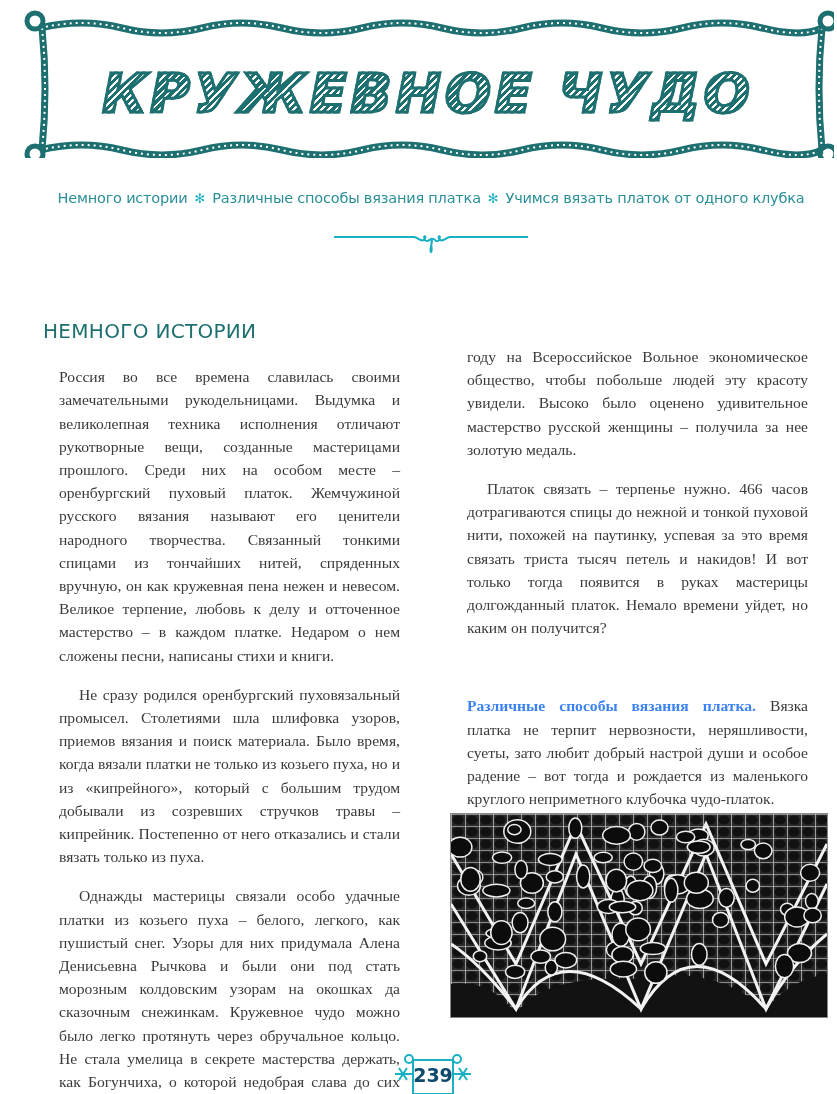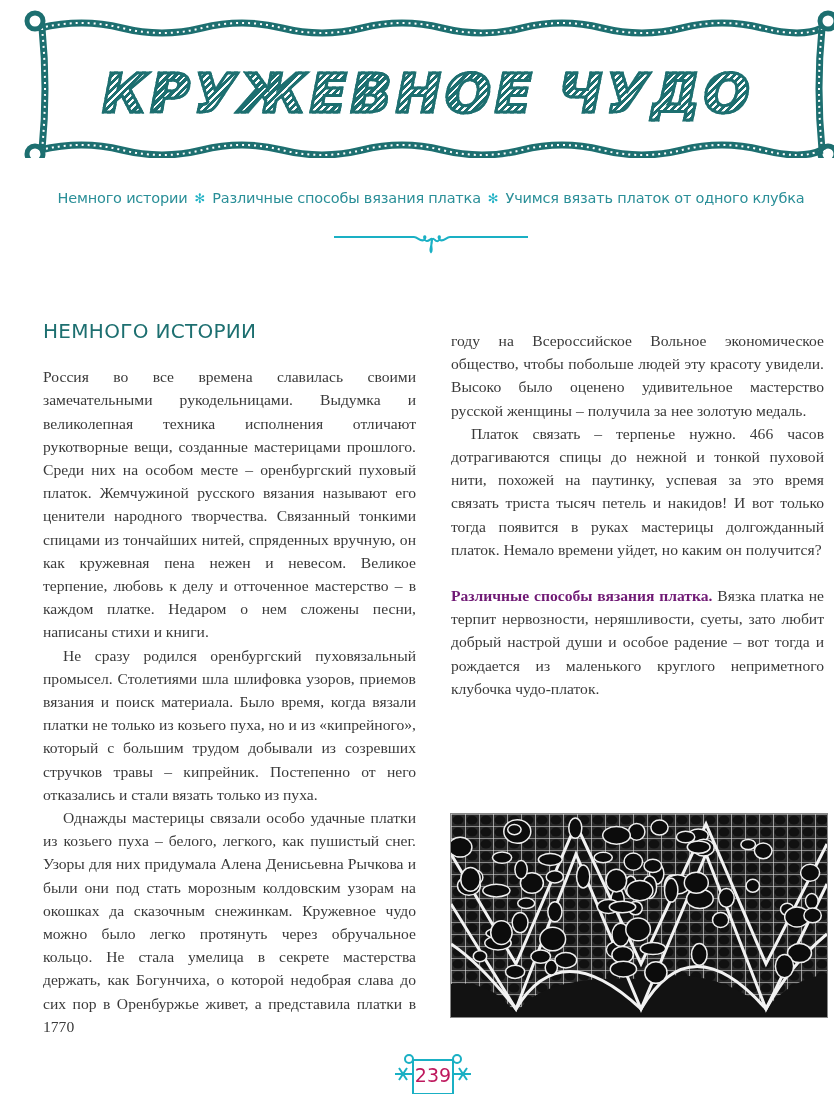--- a/index.html
+++ b/index.html
@@ -23,40 +23,40 @@
     font-family: "DejaVu Sans", sans-serif; font-size: 14.5px; color: #2a8f98;
     white-space: nowrap; letter-spacing: -0.2px; padding-left: 25px;
   }
   .subnav .star { color: #1ab0c4; margin: 0 7px; font-size: 13px; }
   .ornament { position: absolute; left: 332px; top: 226px; width: 198px; height: 30px; }
 
   
   .col { position: absolute; top: 320px; width: 373px; font-size: 15.6px; line-height: 23.2px; color: #3a3a3a; text-align: justify; }
   .col.left { left: 43px; }
   .col.right { left: 451px; top: 329px; }
-  .col p { margin: 0; text-indent: 0; hyphens: auto; }
+  .col p { margin: 16px; text-indent: 0; hyphens: auto; }
   .col p.ind { text-indent: 20px; }
   .h2 {
     font-family: "DejaVu Sans", sans-serif; font-size: 20px; color: #1d6f70;
     letter-spacing: 0.3px; margin: 0 0 22px 0; font-weight: normal;
   }
-  .lead { color: #701a75; font-weight: bold; }
+  .lead { color: #3b82f6; font-weight: bold; }
   .gap { height: 23px; }
 
   .photo {
     position: absolute; left: 450px; top: 813px; width: 376px; height: 203px;
     background: #1a1a1a; border: 1px solid #888; overflow: hidden;
   }
   .photo svg { width: 100%; height: 100%; display: block; }
 
   .pagenum { position: absolute; left: 385px; top: 1054px; width: 96px; height: 40px; }
   .pagenum svg { position: absolute; left: 0; top: 0; width: 100%; height: 100%; }
   .pagenum .num {
     position: absolute; left: 0; right: 0; top: 10px; text-align: center;
-    font-family: "DejaVu Sans", sans-serif; font-weight: normal; font-size: 19px; color: #be185d;
+    font-family: "DejaVu Sans", sans-serif; font-weight: bold; font-size: 19px; color: #0c4a6e;
   }
 </style>
 </head>
 <body>
 
 <div class="frame">
   <svg viewBox="0 0 812 150" preserveAspectRatio="none">
     <defs>
       <pattern id="rope" width="6" height="6" patternUnits="userSpaceOnUse" patternTransform="rotate(45)">
         <rect width="6" height="6" fill="#1d6f70"></rect>

